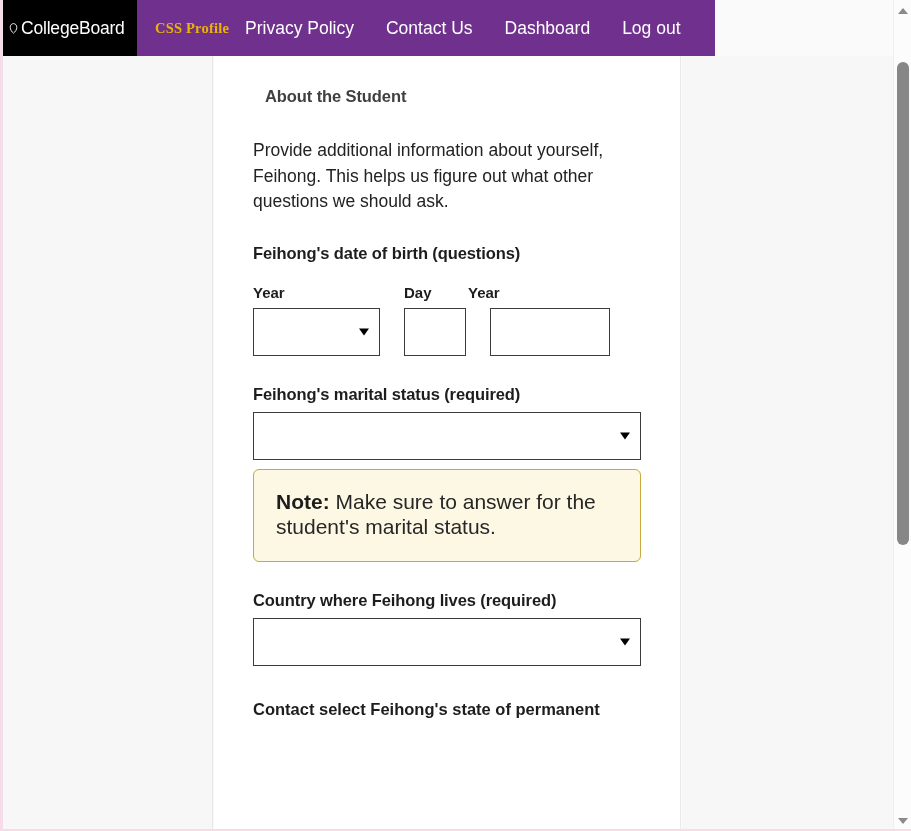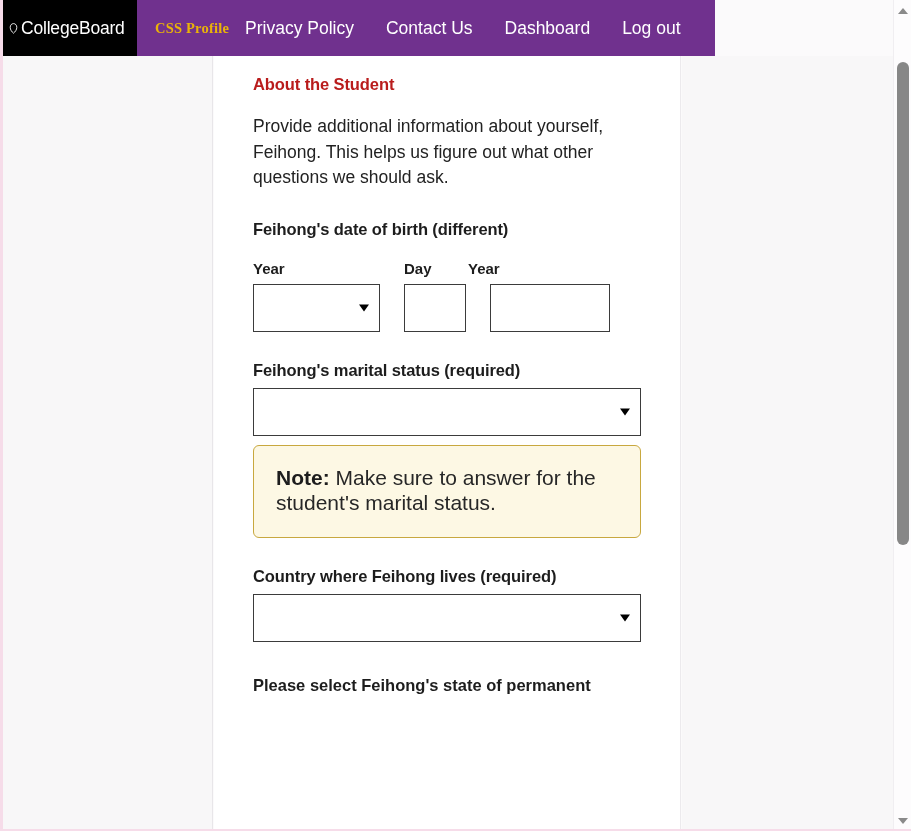--- a/index.html
+++ b/index.html
@@ -108,25 +108,25 @@
   .right-rail {
     position: absolute;
     top: 0; left: 682px;
     width: 211px;
     height: 775px;
     background: #f8f7f8;
   }
 
   
   h2.section-title {
-    margin: 0;
+    margin: 12px;
     padding-top: 19px;
     font-size: 16.5px;
     font-weight: bold;
-    color: #b91c1c;
+    color: #404040;
     letter-spacing: -0.1px;
   }
   p.intro {
     margin: 0;
     padding-top: 20px;
     font-size: 17.5px;
     line-height: 25.5px;
     color: #222222;
   }
   .field-label {
@@ -314,21 +314,21 @@
 
     <div class="left-rail"></div>
     <div class="right-rail"></div>
 
     <div class="content-card">
 
       <h2 class="section-title">About the Student</h2>
 
       <p class="intro">Provide additional information about yourself, Feihong. This helps us figure out what other questions we should ask.</p>
 
-      <div class="field-label dob-label">Feihong's date of birth (different)</div>
+      <div class="field-label dob-label">Feihong's date of birth (questions)</div>
 
       <div class="dob-heads">
         <div class="dob-head month">Year</div>
         <div class="dob-head day">Day</div>
         <div class="dob-head year">Year</div>
       </div>
 
       <div class="dob-inputs">
 
         <div class="select-box select-month">
@@ -353,21 +353,21 @@
       </div>
 
       <div class="field-label block-label">Country where Feihong lives (required)</div>
 
       <div class="select-box select-wide">
         <span class="sel-value"></span>
         <span class="caret"></span>
       </div>
 
 
-      <div class="bottom-label">Please select Feihong's state of permanent</div>
+      <div class="bottom-label">Contact select Feihong's state of permanent</div>
 
     </div>
   </div>
 
   <div class="scrollbar">
     <div class="sb-arrow up">
       <span class="tri-up"></span>
     </div>
     <div class="sb-thumb"></div>
     <div class="sb-arrow down">

